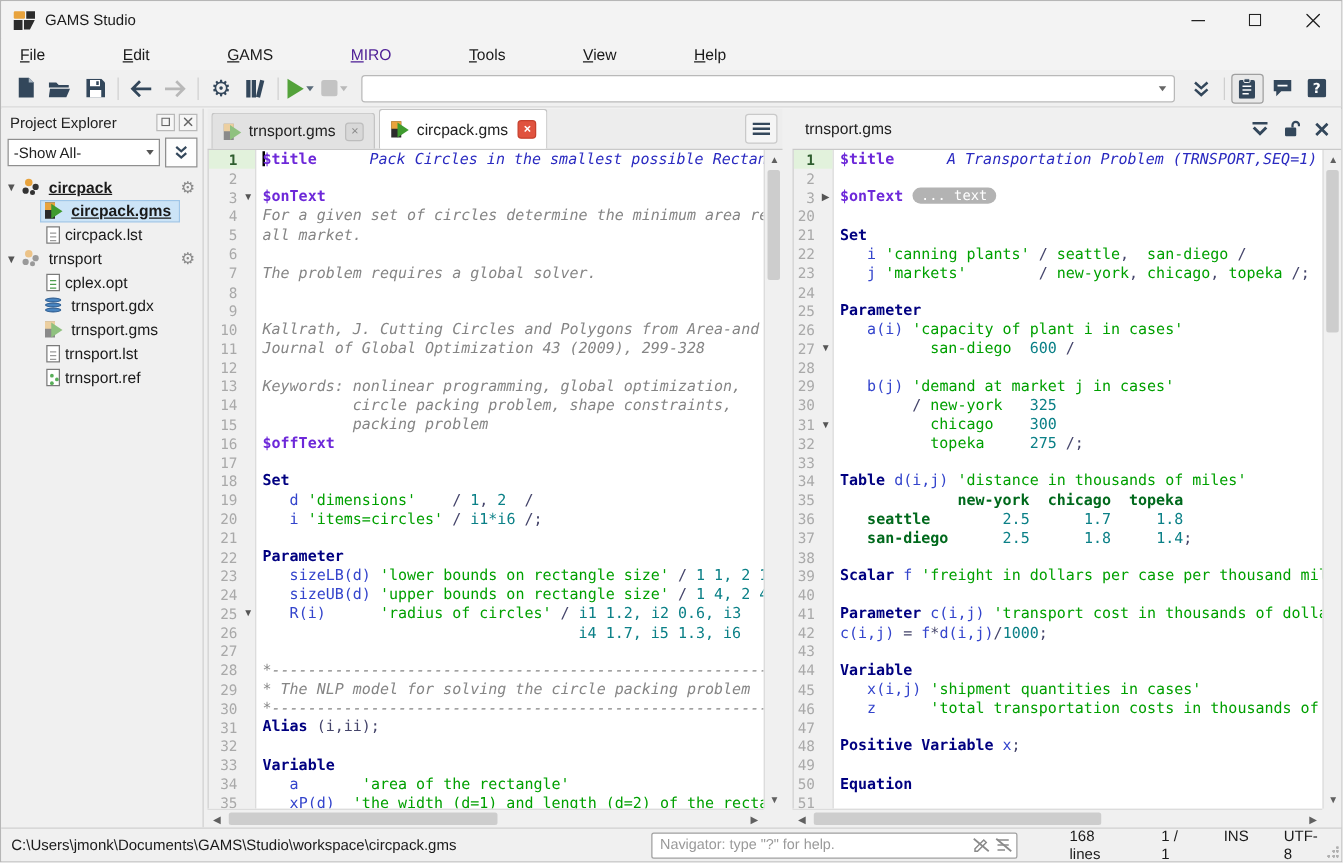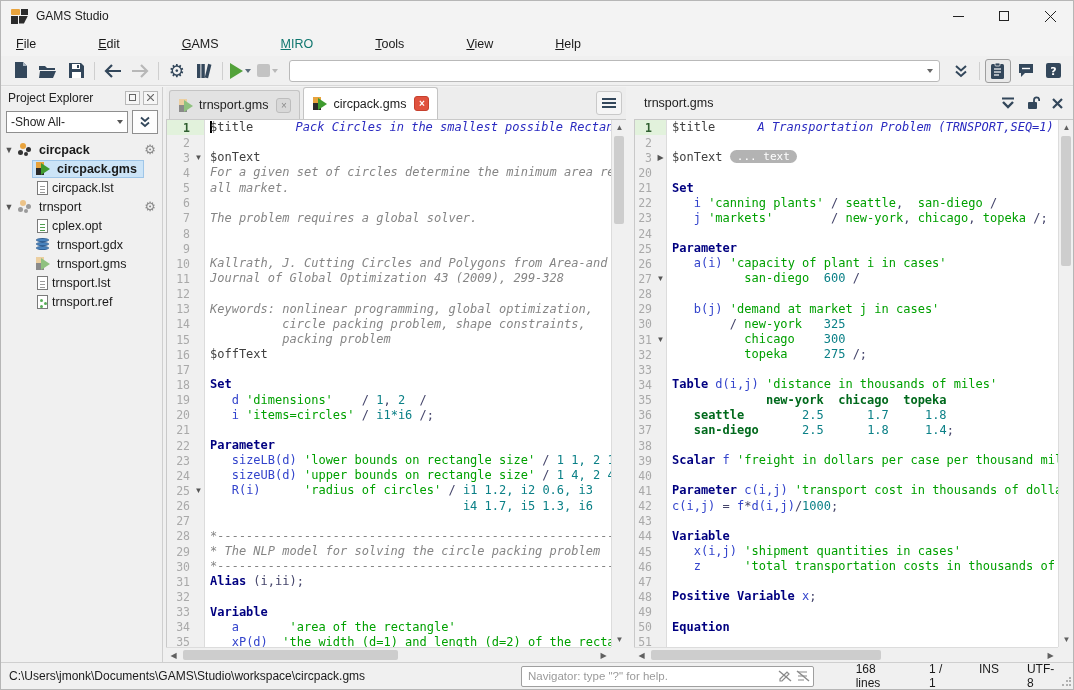--- a/index.html
+++ b/index.html
@@ -14,21 +14,21 @@
   .applogo .lg3{position:absolute;left:0;top:7px;width:7px;height:8px;background:#2b2b2b;}
   .applogo .lg4{position:absolute;left:8px;top:7px;width:9px;height:8px;background:#2b2b2b;clip-path:polygon(0 0,100% 0,55% 100%,0 100%);}
   .apptitle { font-size:12px; color:#1a1a1a; }
   .wincontrols { margin-left:auto; display:flex; height:30px; }
   .winbtn { width:46px; height:30px; display:flex; align-items:center; justify-content:center; font-size:13px; color:#222; }
 
   
   .menubar { height:25px; display:flex; align-items:center; padding-left:6px; background:#f3f3f3;gap:44px; }
   .menuitem { padding:3px 9px; font-size:12.5px; color:#1a1a1a; display:inline-block; }
   .menuitem::first-letter { text-decoration:underline; }
-  .menuitem.disabled { color:#0f766e; }
+  .menuitem.disabled { color:#4c1d95; }
 
   
   .toolbar { height:30px; display:flex; align-items:center; padding:0 6px; background:#f0f0f0; border-bottom:1px solid #d9d9d9; }
   .tbtn { width:26px; height:24px; display:flex; align-items:center; justify-content:center; margin:0 1px; border-radius:3px; }
   .tsep { width:1px; height:18px; background:#cfcfcf; margin:0 4px; }
   .caret-down { width:0;height:0;border-left:3.5px solid transparent;border-right:3.5px solid transparent;border-top:4px solid #5a6b7a; margin-left:2px;}
   .caret-down.dis { border-top-color:#b9b9b9; }
   .runwrap,.stopwrap { display:flex; align-items:center; padding:0 3px; }
   .runtri { width:0;height:0;border-top:8px solid transparent;border-bottom:8px solid transparent;border-left:13px solid #53a23a; }
   .stopsq { width:13px;height:13px;background:#c3c3c3;border-radius:2px; }
@@ -51,21 +51,21 @@
   .filter-combo .caret-down{ margin-left:auto; border-top-color:#555;}
   .collapse-btn { width:26px; height:24px; border:1px solid #8f8f8f; background:#fdfdfd; display:flex; align-items:center; justify-content:center; }
   .tree { margin-top:4px; font-size:12.5px; color:#1a1a1a; }
   .trow { height:19px; display:flex; align-items:center; position:relative; }
   .trow .arrow { width:16px; text-align:center; font-size:9px; color:#555; }
   .trow .gearR { position:absolute; right:6px; top:2px; font-size:13px; color:#8a8a8a; }
   .trow.child { padding-left:32px; }
   .trow .lbl { padding:1px 4px 1px 2px; white-space:nowrap; }
   .trow.sel .selwrap { background:#cce4f7; outline:1px solid #9fc6e8; }
   .selwrap{ display:flex; align-items:center; padding:0 2px; }
-  .trow b { font-weight:bold; }
+  .trow b { font-weight:bold;text-decoration:underline; }
   .ficon { width:16px; height:15px; position:relative; margin-right:4px; flex:none; }
 
   
   .i-proj .d1{position:absolute;left:3px;top:1px;width:6px;height:6px;border-radius:50%;background:#e8a33d;}
   .i-proj .d2{position:absolute;left:9px;top:5px;width:5px;height:5px;border-radius:50%;background:#333;}
   .i-proj .d3{position:absolute;left:1px;top:8px;width:5px;height:5px;border-radius:50%;background:#333;}
   .i-proj .d4{position:absolute;left:7px;top:10px;width:4px;height:4px;border-radius:50%;background:#333;}
   .i-proj.faded .d1{background:#ecc388;} .i-proj.faded .d2,.i-proj.faded .d3,.i-proj.faded .d4{background:#9a9a9a;}
   .i-gms .sq{position:absolute;left:1px;top:1px;width:8px;height:13px;background:#2b2b2b;}
   .i-gms .or{position:absolute;left:1px;top:1px;width:8px;height:6px;background:#e8a33d;}
@@ -98,21 +98,21 @@
   .rightp .gutter{ width:32px; }
   .gl { height:15.15px; display:flex; align-items:center; }
   .gl .ln { flex:1; text-align:right; padding-right:3px; font:11.5px "DejaVu Sans Mono", monospace; color:#a9a9a9; }
   .gl .fold { width:11px; font-size:8px; color:#555; text-align:center; }
   .gl.cur { background:#e2f2dc; }
   .gl.cur .ln { color:#2f5e2f; font-weight:bold; }
   .code { flex:1; overflow:hidden; padding-left:5px; }
   .cl { height:15.15px; white-space:pre; font:12px/15.15px "DejaVu Sans Mono", monospace; color:#333; }
   .caret { display:inline-block; width:1.5px; height:12px; background:#000; vertical-align:-2px; margin-right:-1.5px; }
   .badge { display:inline-block; background:#b3b3b3; color:#fff; border-radius:8px; padding:0 7px; font-size:11px; line-height:13px; vertical-align:1px; }
-  .tk-dir { color:#404040; font-weight:normal; }
+  .tk-dir { color:#6d28d9; font-weight:bold; }
   .tk-ttl { color:#2a2ac0; font-style:italic;margin-left:35px; }
   .tk-com { color:#858585; font-style:italic; }
   .tk-kw  { color:#000080; font-weight:bold; }
   .tk-id  { color:#3344cc; }
   .tk-str { color:#00a000; }
   .tk-num { color:#0b8087; }
   .tk-hdr { color:#00691c; font-weight:bold; }
   .tk-pl  { color:#44446a; }
 
   

